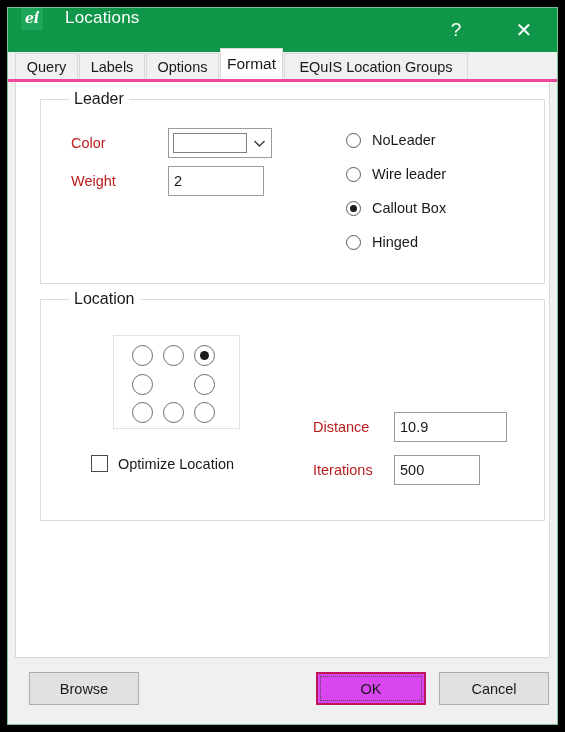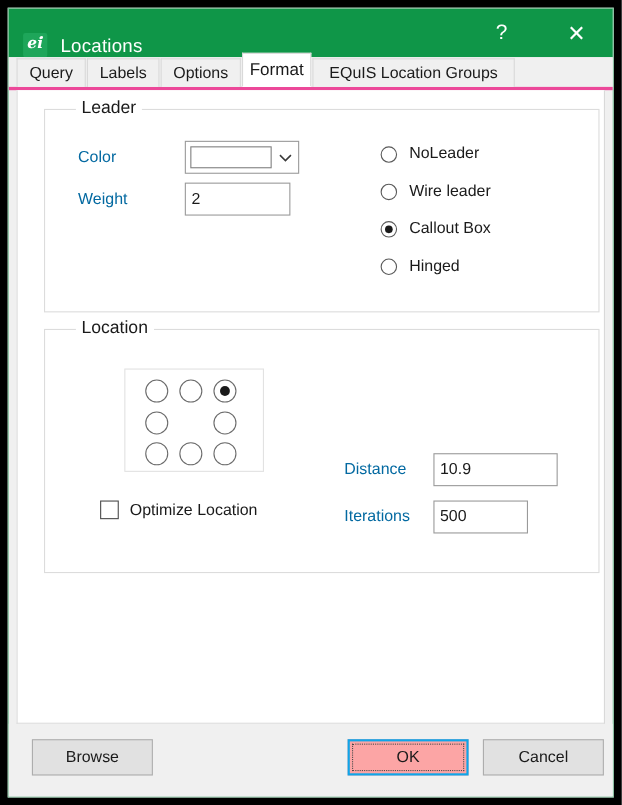--- a/index.html
+++ b/index.html
@@ -27,22 +27,23 @@
     display: flex;
     flex-direction: column;
   }
 
   
   #titlebar {
     height: 44px;
     background: #0f9648;
     flex: 0 0 auto;
     display: flex;
-    align-items: flex-end;
-    position: relative;
+    align-items: flex-start;
+    position: relative;
+    gap: 10px;
   }
   #app-icon {
     width: 22px;
     height: 22px;
     margin-left: 13px;
     background: #1ea65a;
     border-radius: 2px;
     position: relative;
     flex: 0 0 auto;
   }
@@ -151,21 +152,21 @@
     color: #1a1a1a;
     white-space: nowrap;
   }
   #gb-leader  { left: 24px; top: 17px;  width: 505px; height: 185px; }
   #gb-location{ left: 24px; top: 217px; width: 505px; height: 222px; }
 
   
   .lbl {
     position: absolute;
     font-size: 14.5px;
-    color: #0369a1;
+    color: #b91c1c;
     white-space: nowrap;
   }
   .textbox {
     position: absolute;
     box-sizing: border-box;
     border: 1px solid #9a9a9a;
     background: #ffffff;
     font-family: "Liberation Sans", sans-serif;
     font-size: 14.5px;
     color: #1a1a1a;
@@ -310,21 +311,21 @@
     border: 1px solid #adadad;
     font-family: "Liberation Sans", sans-serif;
     font-size: 14.5px;
     color: #1a1a1a;
     display: flex;
     align-items: center;
     justify-content: center;
     cursor: default;
   }
   #btn-browse { left: 21px;  width: 110px; }
-  #btn-ok     { left: 308px; width: 110px; border: 2px solid #0ea5e9; background: #fca5a5; }
+  #btn-ok     { left: 308px; width: 110px; border: 2px solid #be185d; background: #d946ef; }
   #btn-ok .focus-rect {
     position: absolute;
     left: 2px; right: 2px; top: 2px; bottom: 2px;
     border: 1px dotted #4a4a4a;
     pointer-events: none;
   }
   #btn-cancel { left: 431px; width: 110px; }
 </style>
 </head>
 <body>

